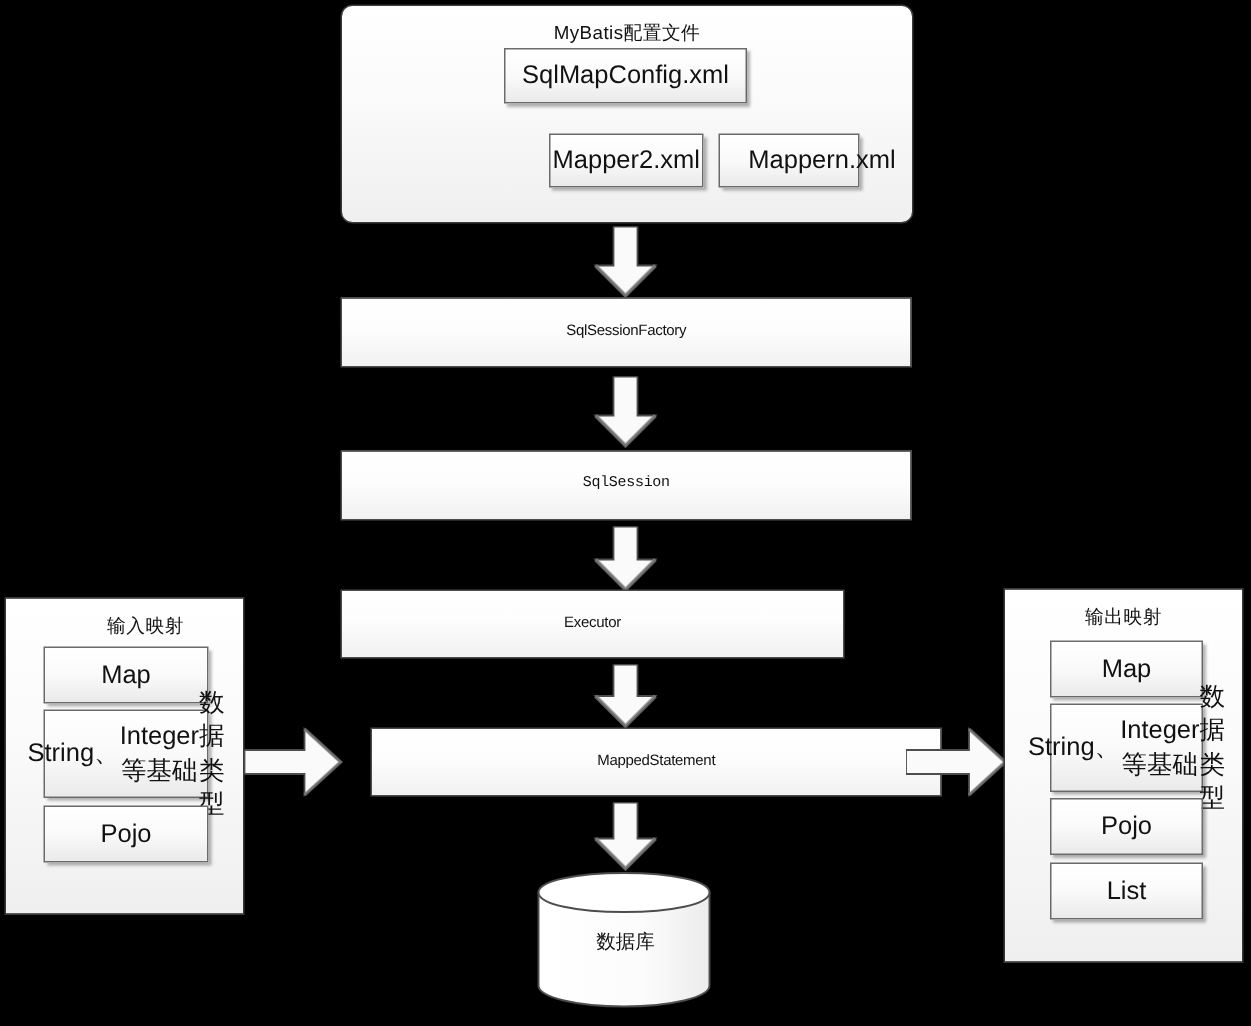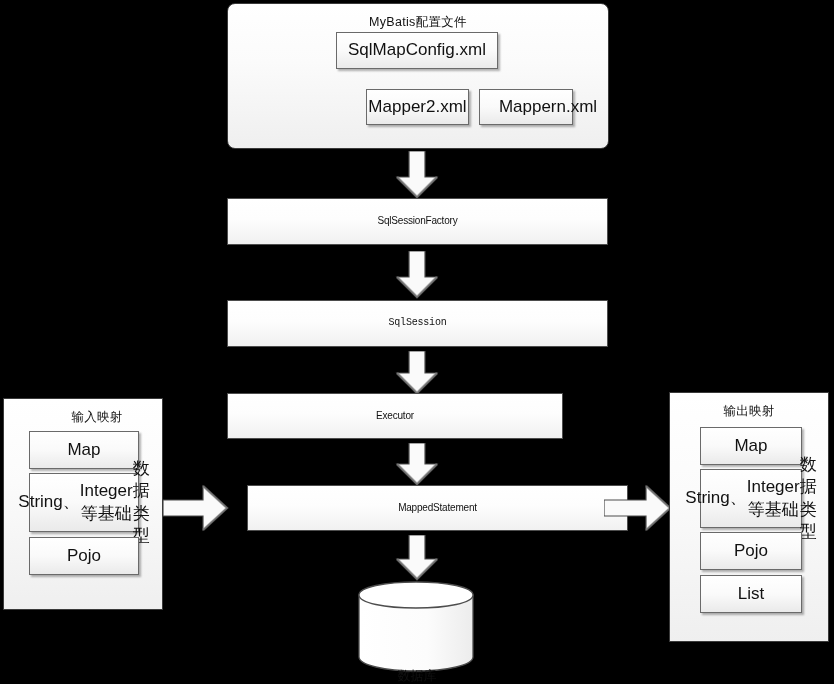--- a/index.html
+++ b/index.html
@@ -87,21 +87,20 @@
     position: absolute;
   }
   .db svg { display: block; }
   .db-label {
     position: absolute;
     left: 0;
     right: 0;
     text-align: center;
     font-size: 13px;
     color: #111111;
-    margin-top: 48px;
   }
 
   .multiline {
     flex-direction: row;
     justify-content: center;
   }
   .multiline > span { display: block; }
 </style>
 </head>
 <body>

